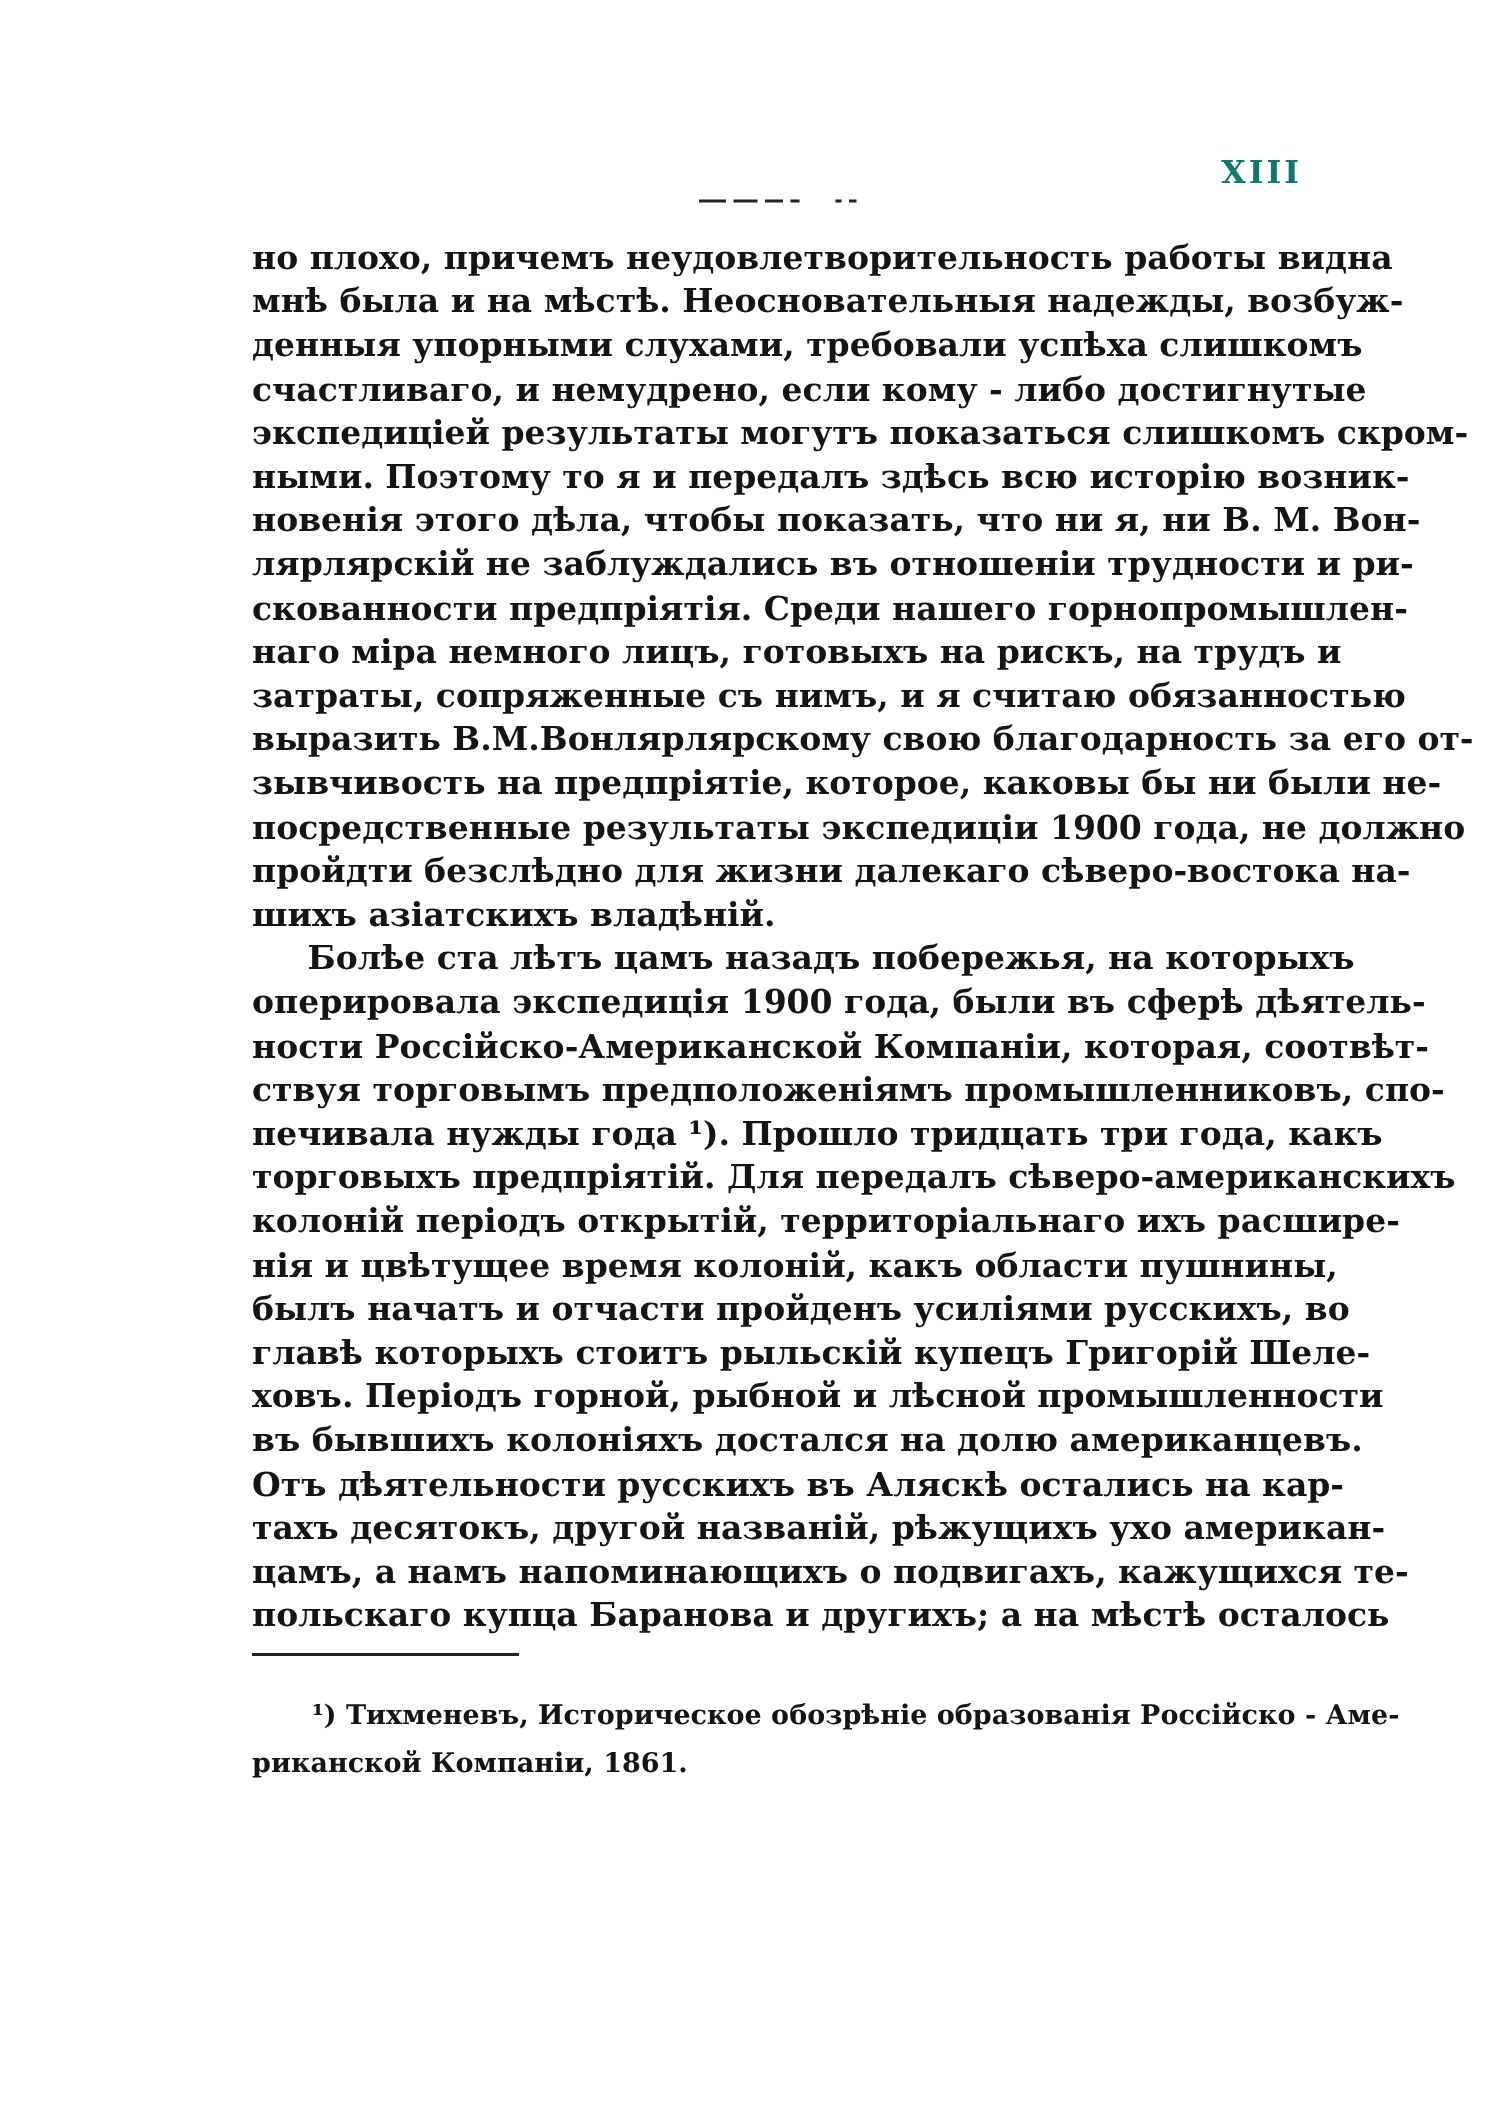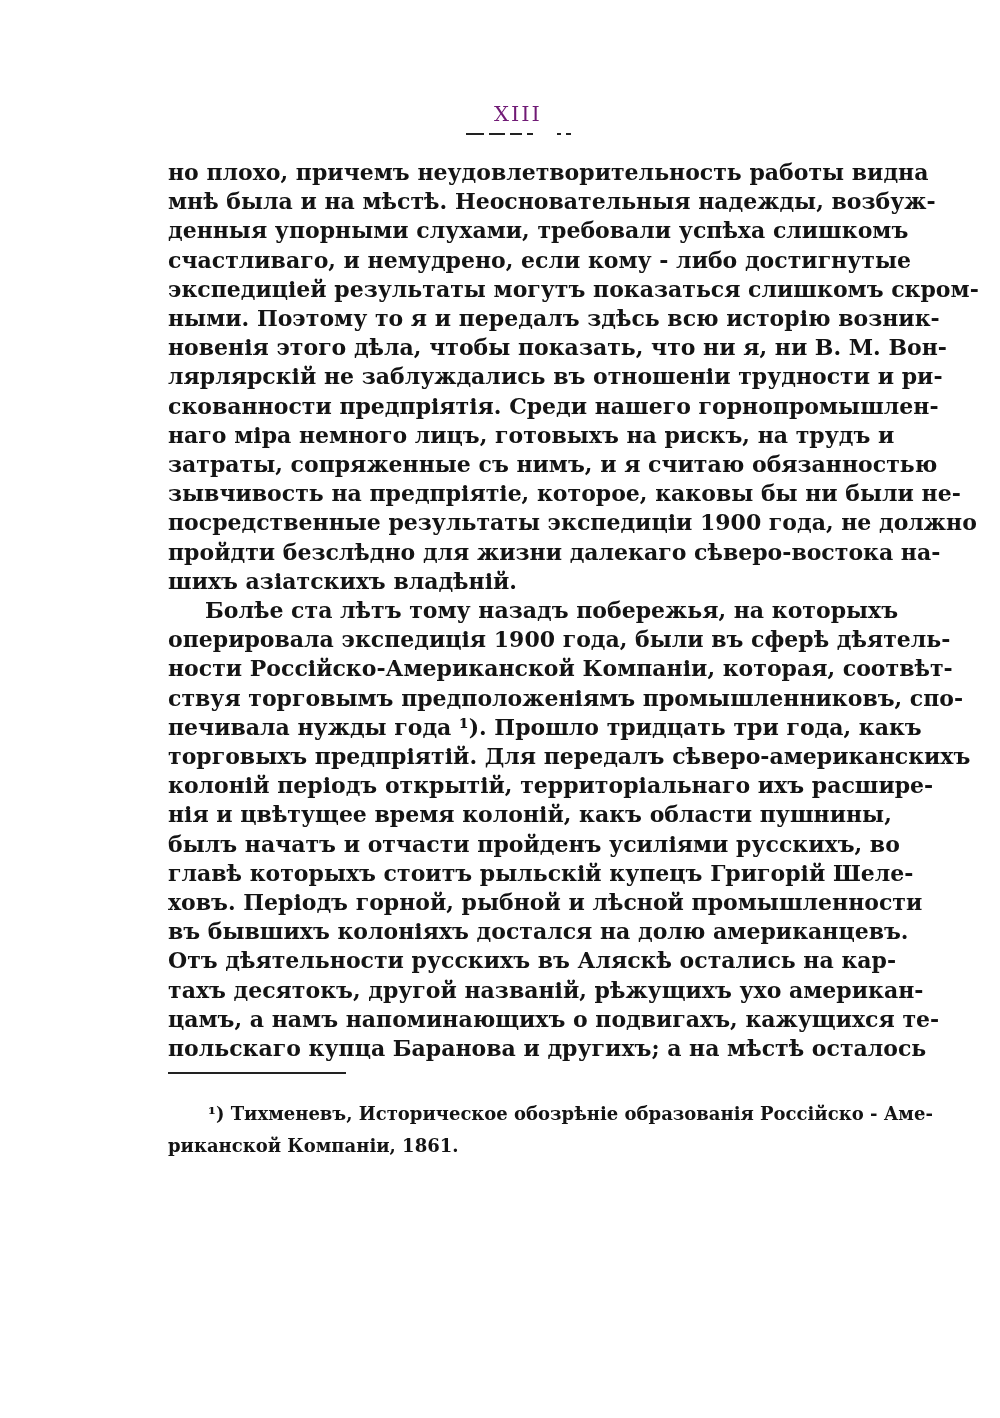--- a/index.html
+++ b/index.html
@@ -16,26 +16,26 @@
   }
 
   .content {
     position: absolute;
     left: 168px;
     top: 104px;
     width: 700px;
   }
 
   .page-number {
-    text-align: center;
-    font-weight: 400;
+    text-align: right;
+    font-weight: 700;
     font-size: 21px;
     letter-spacing: 2px;
     line-height: 1;
-    color: #701a75;
+    color: #0f766e;
   }
 
   .header-underline {
     display: flex;
     justify-content: center;
     align-items: center;
     gap: 5px;
     margin-top: 7px;
     height: 3px;
   }
@@ -108,25 +108,26 @@
         <div class="line">мнѣ была и на мѣстѣ. Неосновательныя надежды, возбуж-</div>
         <div class="line">денныя упорными слухами, требовали успѣха слишкомъ</div>
         <div class="line">счастливаго, и немудрено, если кому - либо достигнутые</div>
         <div class="line">экспедиціей результаты могутъ показаться слишкомъ скром-</div>
         <div class="line">ными. Поэтому то я и передалъ здѣсь всю исторію возник-</div>
         <div class="line">новенія этого дѣла, чтобы показать, что ни я, ни В. М. Вон-</div>
         <div class="line">лярлярскій не заблуждались въ отношеніи трудности и ри-</div>
         <div class="line">скованности предпріятія. Среди нашего горнопромышлен-</div>
         <div class="line">наго міра немного лицъ, готовыхъ на рискъ, на трудъ и</div>
         <div class="line">затраты, сопряженные съ нимъ, и я считаю обязанностью</div>
+        <div class="line">выразить В.М.Вонлярлярскому свою благодарность за его от-</div>
         <div class="line">зывчивость на предпріятіе, которое, каковы бы ни были не-</div>
         <div class="line">посредственные результаты экспедиціи 1900 года, не должно</div>
         <div class="line">пройдти безслѣдно для жизни далекаго сѣверо-востока на-</div>
         <div class="line flush">шихъ азіатскихъ владѣній.</div>
-        <div class="line indent">Болѣе ста лѣтъ тому назадъ побережья, на которыхъ</div>
+        <div class="line indent">Болѣе ста лѣтъ цамъ назадъ побережья, на которыхъ</div>
         <div class="line">оперировала экспедиція 1900 года, были въ сферѣ дѣятель-</div>
         <div class="line">ности Россійско-Американской Компаніи, которая, соотвѣт-</div>
         <div class="line">ствуя торговымъ предположеніямъ промышленниковъ, спо-</div>
         <div class="line">печивала нужды года ¹). Прошло тридцать три года, какъ</div>
         <div class="line">торговыхъ предпріятій. Для передалъ сѣверо-американскихъ</div>
         <div class="line">колоній періодъ открытій, территоріальнаго ихъ расшире-</div>
         <div class="line">нія и цвѣтущее время колоній, какъ области пушнины,</div>
         <div class="line">былъ начатъ и отчасти пройденъ усиліями русскихъ, во</div>
         <div class="line">главѣ которыхъ стоитъ рыльскій купецъ Григорій Шеле-</div>
         <div class="line">ховъ. Періодъ горной, рыбной и лѣсной промышленности</div>

